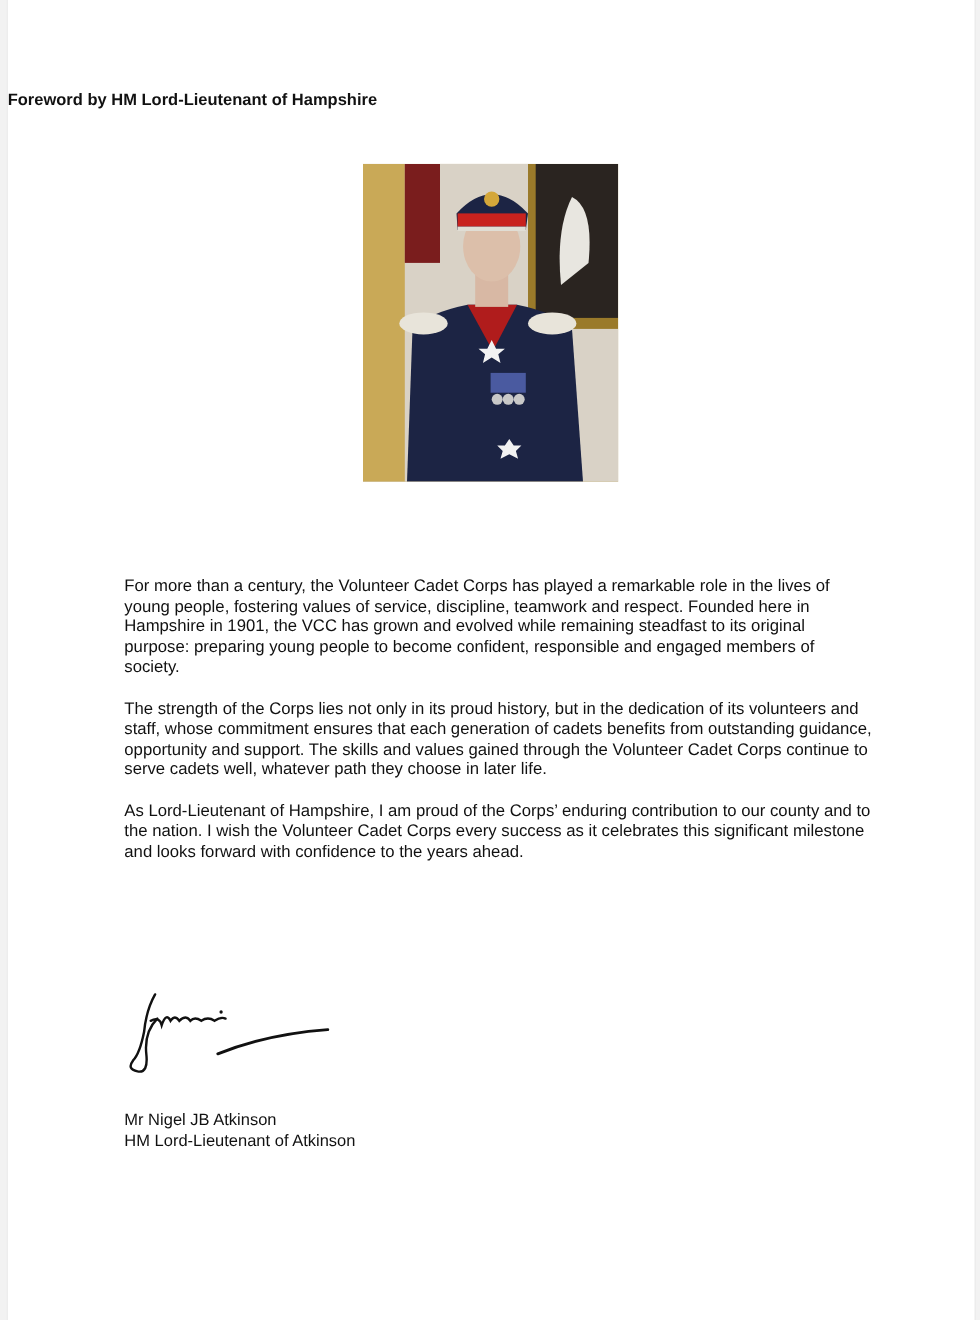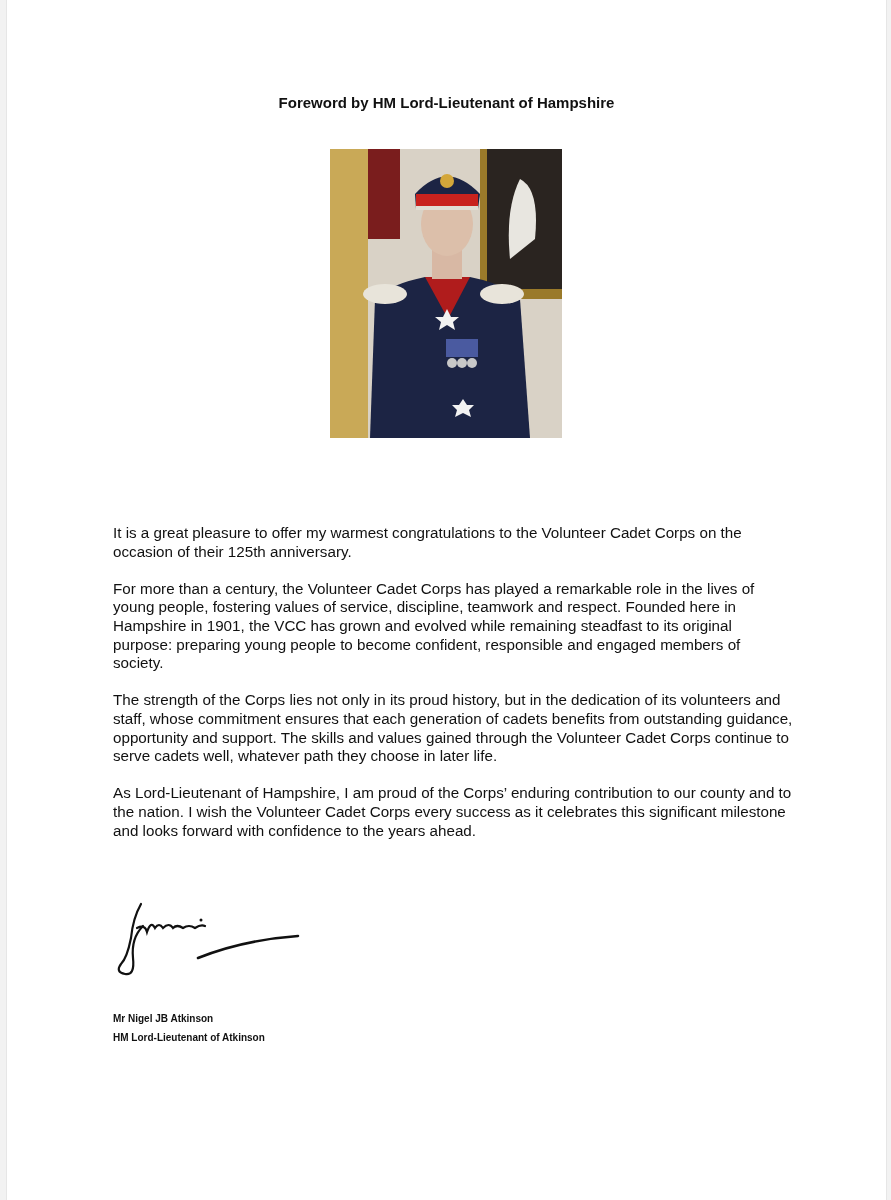--- a/index.html
+++ b/index.html
@@ -10,34 +10,34 @@
     color: #111;
     position: relative;
     overflow: hidden;
   }
   .page {
     position: absolute; left: 6px; top: 0; width: 879px; height: 1200px;
     background: #ffffff;
     border-left: 1px solid #e6e6e6; border-right: 1px solid #e6e6e6;
   }
   .title {
-    position: absolute; top: 94px; left: 0; width: 879px;
-    text-align: center; font-weight: bold; font-size: 15px;
+    position: absolute; top: 82px; left: 0; width: 879px;
+    font-weight: bold; font-size: 15px;
   }
   .photo {
     position: absolute; left: 323px; top: 149px; width: 232px; height: 289px;
     overflow: hidden; background: #c9b98f;
   }
   .body-text {
     position: absolute; left: 106px; top: 524px; width: 680px;
     font-size: 15.2px; line-height: 18.6px;
   }
   .body-text p { margin: 0 0 18.6px 0; }
   .signature { position: absolute; left: 106px; top: 898px; width: 190px; height: 80px; }
-  .signer { position: absolute; left: 106px; top: 1009px; font-weight: bold; font-size: 10px; line-height: 19px; }
+  .signer { position: absolute; left: 106px; top: 1009px; font-weight: normal; font-size: 15px; line-height: 19px; }
 </style>
 </head>
 <body>
 
 <div class="page">
   <div class="title">Foreword by HM Lord-Lieutenant of Hampshire</div>
 
   <div class="photo">
     <svg width="232" height="289" viewBox="0 0 232 289">
       <rect width="232" height="289" fill="#d9d2c6"></rect>
@@ -59,21 +59,20 @@
       <polygon points="117,160 121,168 129,168 123,173 125,181 117,176 109,181 111,173 105,168 113,168" fill="#f2f2f2"></polygon>
       <rect x="116" y="190" width="32" height="18" fill="#4a5aa0"></rect>
       <circle cx="122" cy="214" r="5" fill="#c8c8c8"></circle>
       <circle cx="132" cy="214" r="5" fill="#c8c8c8"></circle>
       <circle cx="142" cy="214" r="5" fill="#c8c8c8"></circle>
       <polygon points="133,250 137,256 144,256 139,261 141,268 133,264 125,268 127,261 122,256 129,256" fill="#f2f2f2"></polygon>
     </svg>
   </div>
 
   <div class="body-text">
-    <p>It is a great pleasure to offer my warmest congratulations to the Volunteer Cadet Corps on the occasion of their 125th anniversary.</p>
     <p>For more than a century, the Volunteer Cadet Corps has played a remarkable role in the lives of young people, fostering values of service, discipline, teamwork and respect. Founded here in Hampshire in 1901, the VCC has grown and evolved while remaining steadfast to its original purpose: preparing young people to become confident, responsible and engaged members of society.</p>
     <p>The strength of the Corps lies not only in its proud history, but in the dedication of its volunteers and staff, whose commitment ensures that each generation of cadets benefits from outstanding guidance, opportunity and support. The skills and values gained through the Volunteer Cadet Corps continue to serve cadets well, whatever path they choose in later life.</p>
     <p>As Lord-Lieutenant of Hampshire, I am proud of the Corps’ enduring contribution to our county and to the nation. I wish the Volunteer Cadet Corps every success as it celebrates this significant milestone and looks forward with confidence to the years ahead.</p>
   </div>
 
   <div class="signature">
     <svg width="190" height="80" viewBox="0 0 190 80">
       <path d="M28 6 Q20 20 18 40 Q14 60 8 66 Q2 74 12 76 Q22 78 20 60 Q18 40 30 28 M24 30 Q32 26 34 34 Q38 22 42 30 Q46 24 50 30 Q56 24 60 30 Q64 26 70 30 Q76 26 82 30 Q88 26 92 28" stroke="#111" stroke-width="2.2" fill="none" stroke-linecap="round"></path>
       <circle cx="88" cy="22" r="1.5" fill="#111"></circle>
       <path d="M85 60 Q130 42 185 38" stroke="#111" stroke-width="2.6" fill="none" stroke-linecap="round"></path>

